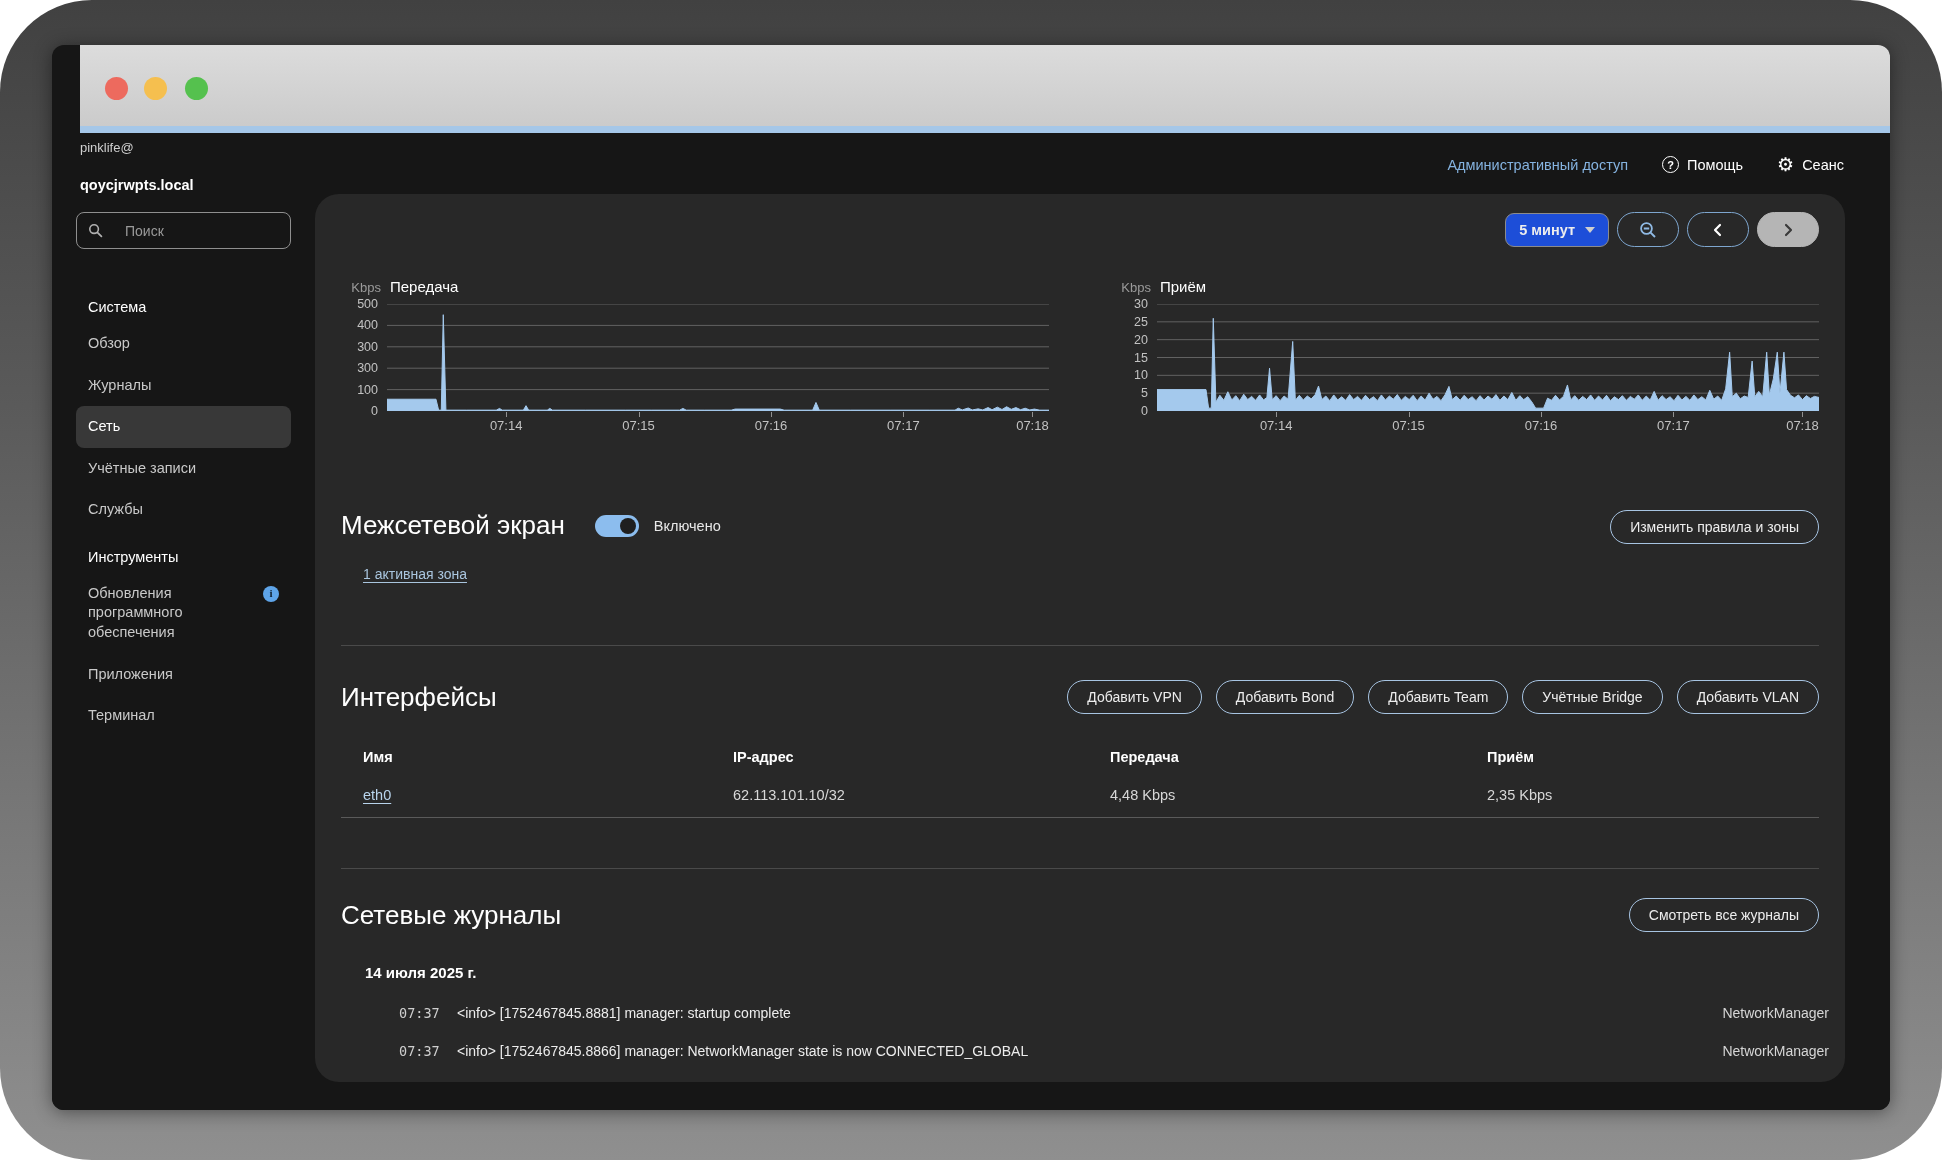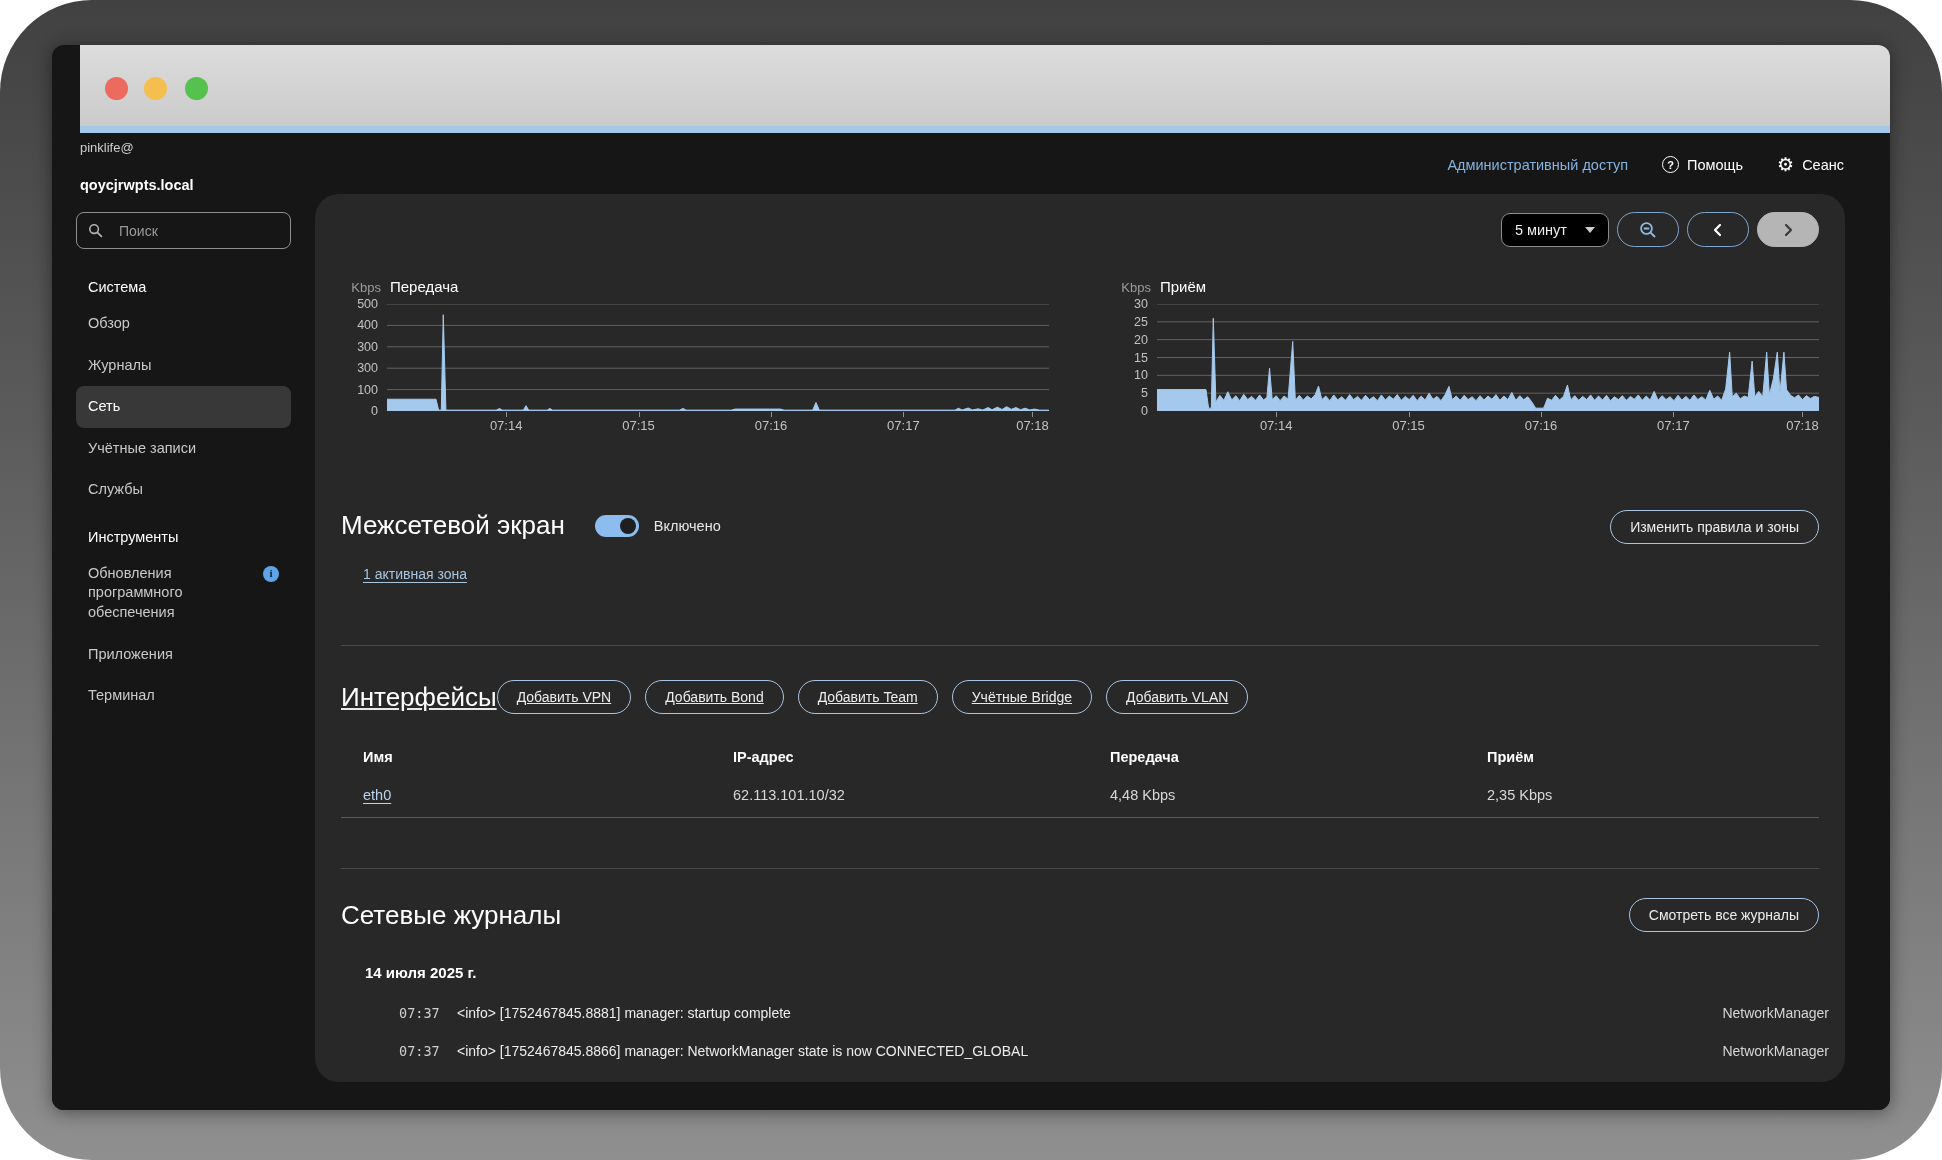--- a/index.html
+++ b/index.html
@@ -29,38 +29,38 @@
   .host-name{font-size:14.5px;font-weight:bold;color:#ffffff;margin-top:17px;}
   .mast-right{position:absolute;right:46px;top:22px;display:flex;align-items:center;gap:34px;}
   .admin-link{color:#85b3e0;font-size:14.5px;cursor:pointer;}
   .mast-item{display:flex;align-items:center;gap:8px;font-size:14.5px;color:#ffffff;cursor:pointer;}
   .qcircle{width:17px;height:17px;border:1.6px solid #ffffff;border-radius:50%;display:flex;
            align-items:center;justify-content:center;font-size:11px;font-weight:bold;color:#fff;}
   .gear{font-size:19px;line-height:1;color:#ffffff;}
 
   
   .sidebar{position:absolute;left:24px;top:79px;width:215px;}
-  .search-box{display:flex;align-items:center;gap:14px;height:37px;border:1px solid #8f8f8f;
-              border-radius:8px;padding:0 11px;margin-bottom:20px;}
+  .search-box{display:flex;align-items:center;gap:20px;height:37px;border:1px solid #8f8f8f;
+              border-radius:8px;padding:0 11px;margin-bottom:40px;}
   .search-box input{background:transparent;border:none;outline:none;color:#e8e8e8;font-size:14px;width:140px;
                     font-family:"Liberation Sans",sans-serif;}
   .search-box input::placeholder{color:#9a9a9a;}
   .nav-group-label{color:#ffffff;font-size:14.5px;padding:10px 12px 8px 12px;margin-top:8px;}
   .nav-item{color:#c9c9c9;font-size:14.5px;padding:11px 12px;border-radius:8px;cursor:pointer;
             display:flex;justify-content:space-between;align-items:flex-start;line-height:1.35;}
   .nav-item.selected{background:#383838;color:#ffffff;}
   .info-dot{min-width:16px;height:16px;border-radius:50%;background:#5ea4e8;color:#10202f;font-size:11px;
             font-weight:bold;display:flex;align-items:center;justify-content:center;margin-top:2px;font-family:"Liberation Serif",serif;}
 
   
   .panel{position:absolute;left:263px;top:61px;width:1530px;height:888px;border-radius:24px;background:#282828;}
 
   .toolbar{position:absolute;top:18px;right:26px;display:flex;align-items:center;gap:8px;}
-  .interval-btn{display:flex;align-items:center;gap:18px;border:1px solid #8b8b8b;border-radius:9px;
-                background:#000000;color:#ededed;font-size:14.5px;padding:8px 13px;cursor:pointer;}
+  .interval-btn{display:flex;align-items:center;gap:10px;border:1px solid #8b8b8b;border-radius:9px;
+                background:#1d4ed8;color:#ededed;font-size:14.5px;padding:8px 13px;cursor:pointer;font-weight:bold;}
   .caret{width:0;height:0;border-left:5px solid transparent;border-right:5px solid transparent;
          border-top:6px solid #cfcfcf;}
   .pillbtn{height:35px;min-width:62px;border-radius:18px;border:1px solid #7ea6cf;background:transparent;
            display:flex;align-items:center;justify-content:center;cursor:pointer;}
   .pillbtn.disabled{background:#b5b5b5;border-color:#b5b5b5;}
 
   
   .charts{position:absolute;top:84px;left:26px;right:26px;display:flex;gap:62px;}
   .chart{flex:1;}
   .chart-head{display:flex;align-items:baseline;margin-bottom:9px;}
@@ -85,21 +85,21 @@
   .fw-edit{position:absolute;right:0;top:0;}
   .btn{border:1px solid #a7c4e2;border-radius:18px;background:transparent;color:#ededed;font-size:14px;
        padding:8px 19px;cursor:pointer;font-family:"Liberation Sans",sans-serif;white-space:nowrap;}
   .zone-link{display:inline-block;margin-top:25px;margin-left:22px;color:#a9c5de;font-size:14px;
              text-decoration:underline;text-underline-offset:3px;cursor:pointer;}
 
   .divider{position:absolute;left:26px;right:26px;height:1px;background:#4a4a4a;}
   .d1{top:451px;} .d2{top:674px;}
 
   
-  .if-head{position:absolute;top:486px;left:26px;right:26px;display:flex;align-items:center;text-decoration:underline;}
+  .if-head{position:absolute;top:486px;left:26px;right:26px;display:flex;align-items:center;justify-content:space-between;}
   .if-buttons{display:flex;gap:14px;}
   .if-table{position:absolute;top:548px;left:26px;right:26px;font-size:14.5px;}
   .t-row{display:grid;grid-template-columns:370px 377px 377px 1fr;align-items:center;padding-left:22px;}
   .t-head{height:30px;color:#ffffff;font-weight:bold;}
   .t-data{height:46px;color:#d8d8d8;border-bottom:1px solid #5a5a5a;}
   .if-link{color:#b8d4ec;text-decoration:underline;text-underline-offset:3px;cursor:pointer;}
 
   
   .logs-head{position:absolute;top:704px;left:26px;right:26px;display:flex;align-items:center;justify-content:space-between;}
   .log-date{position:absolute;top:770px;left:50px;font-size:15px;font-weight:bold;color:#ffffff;}

